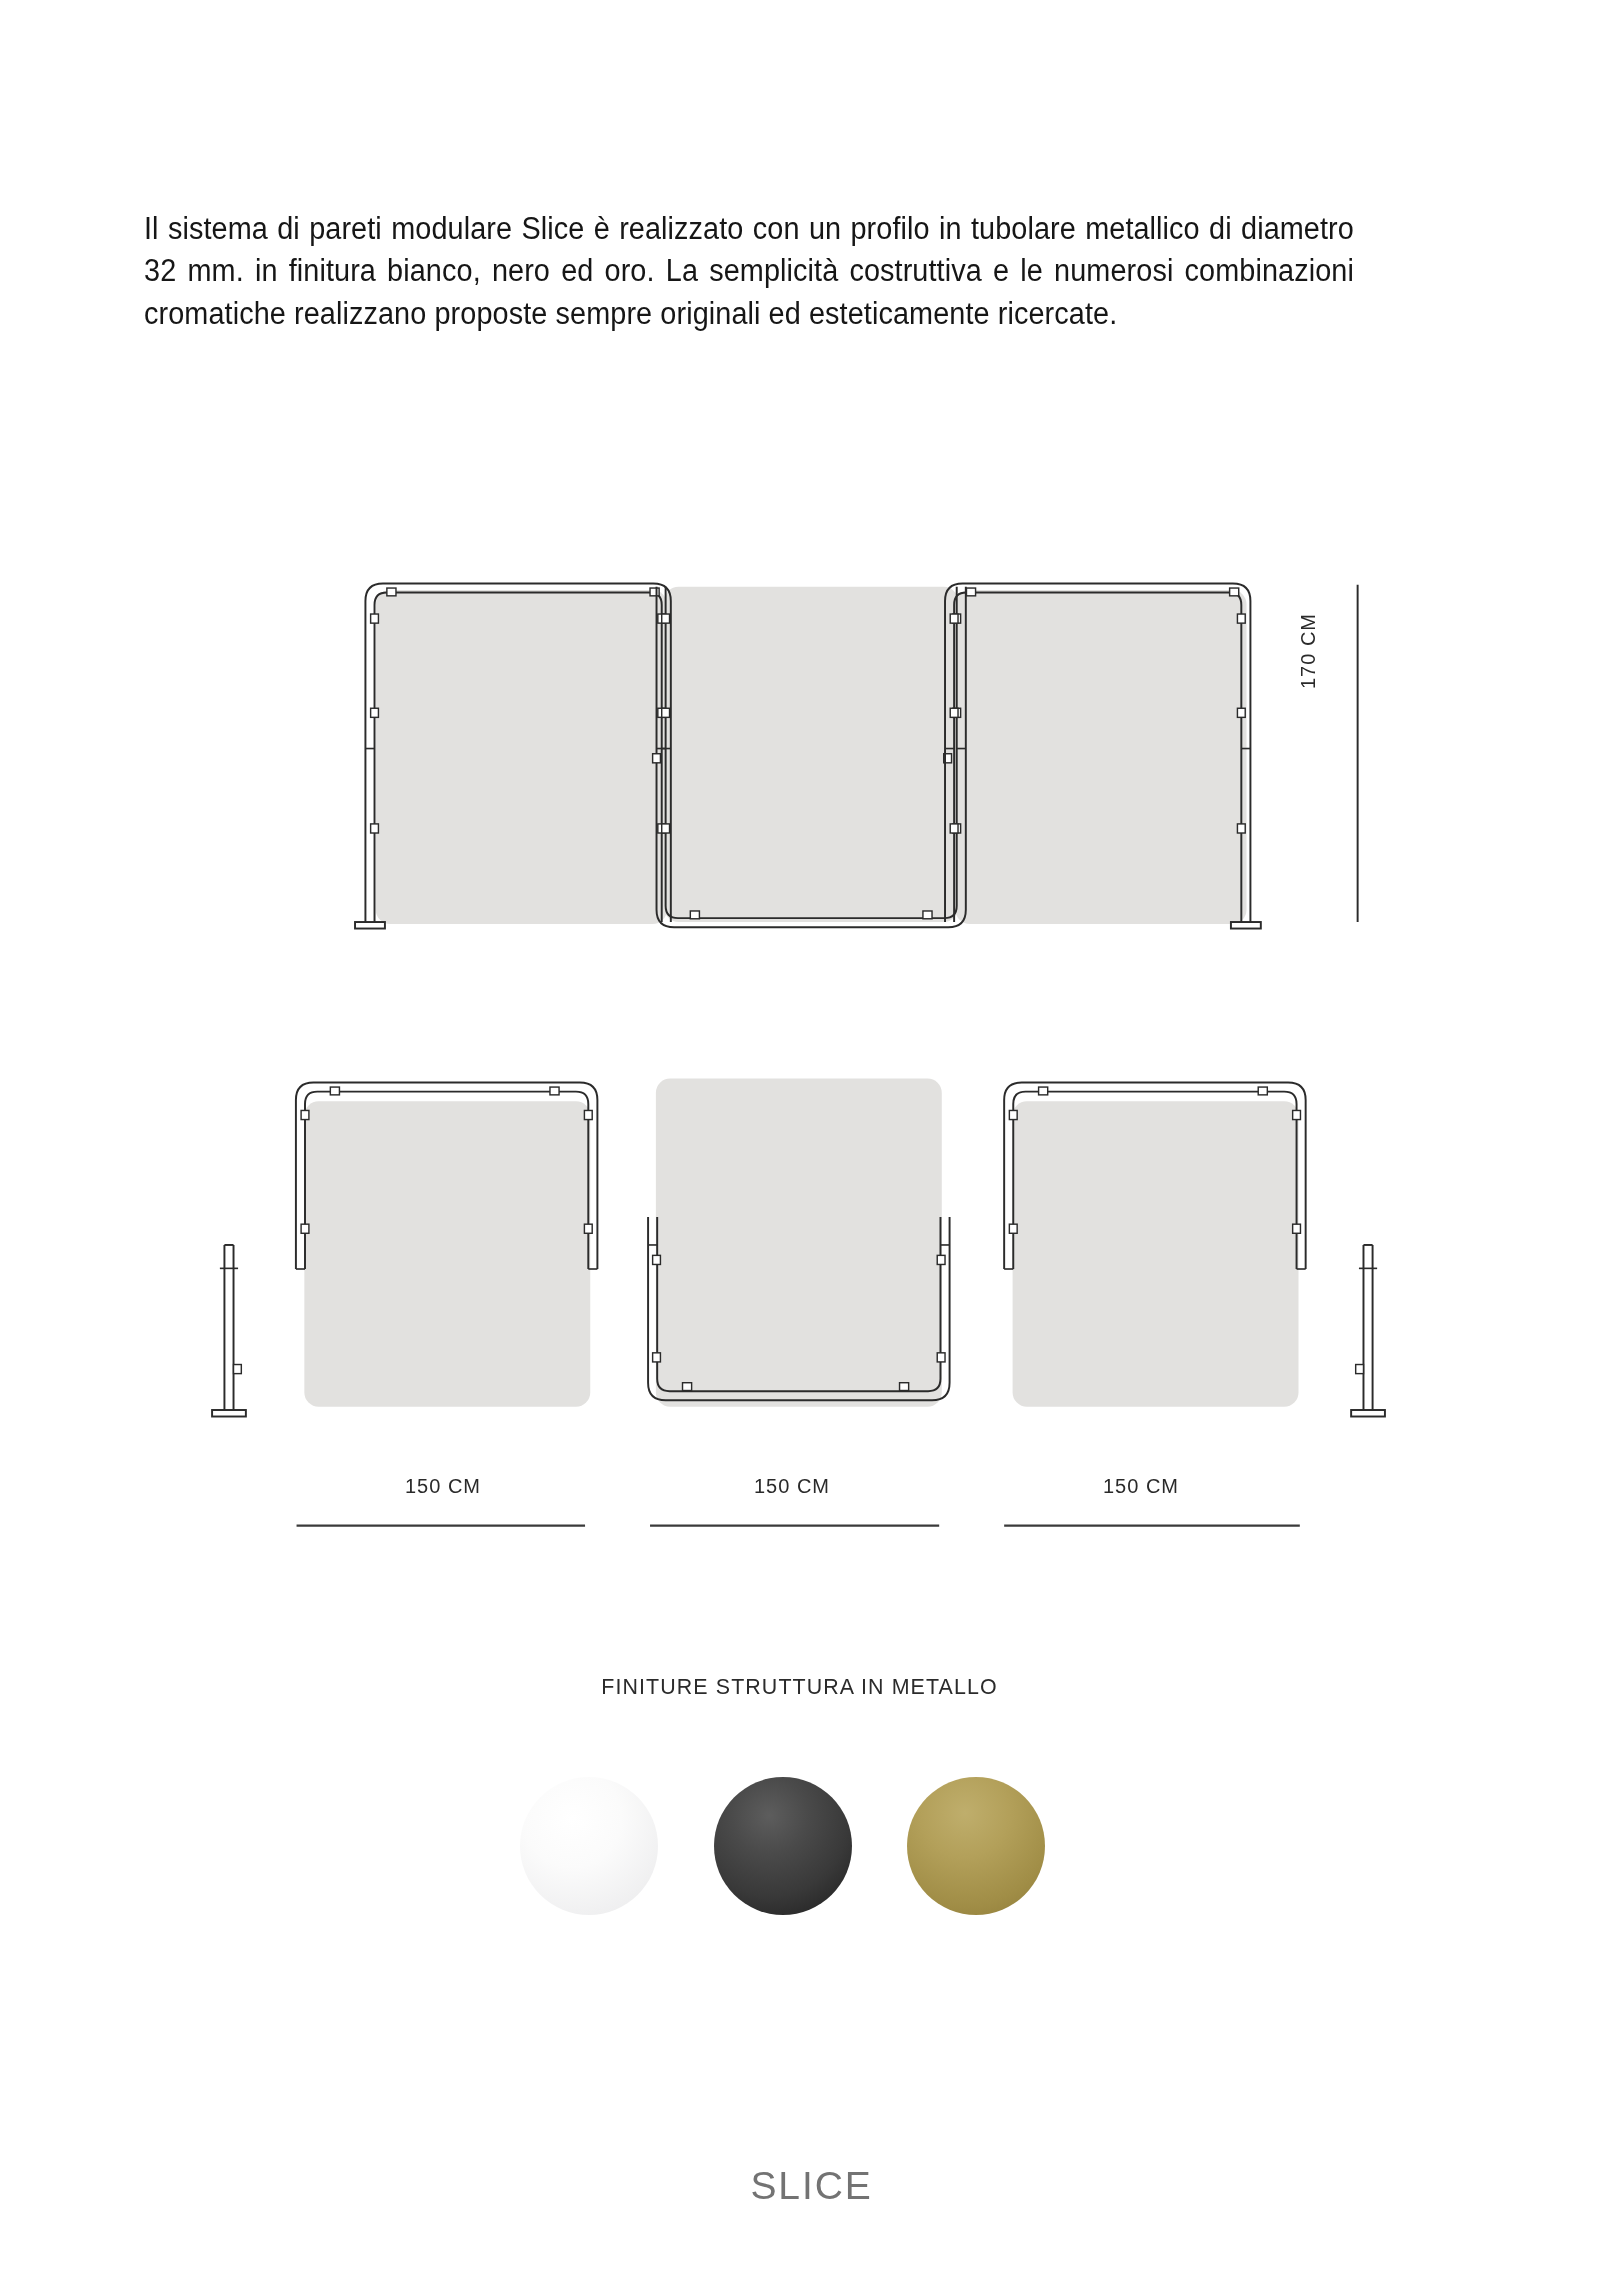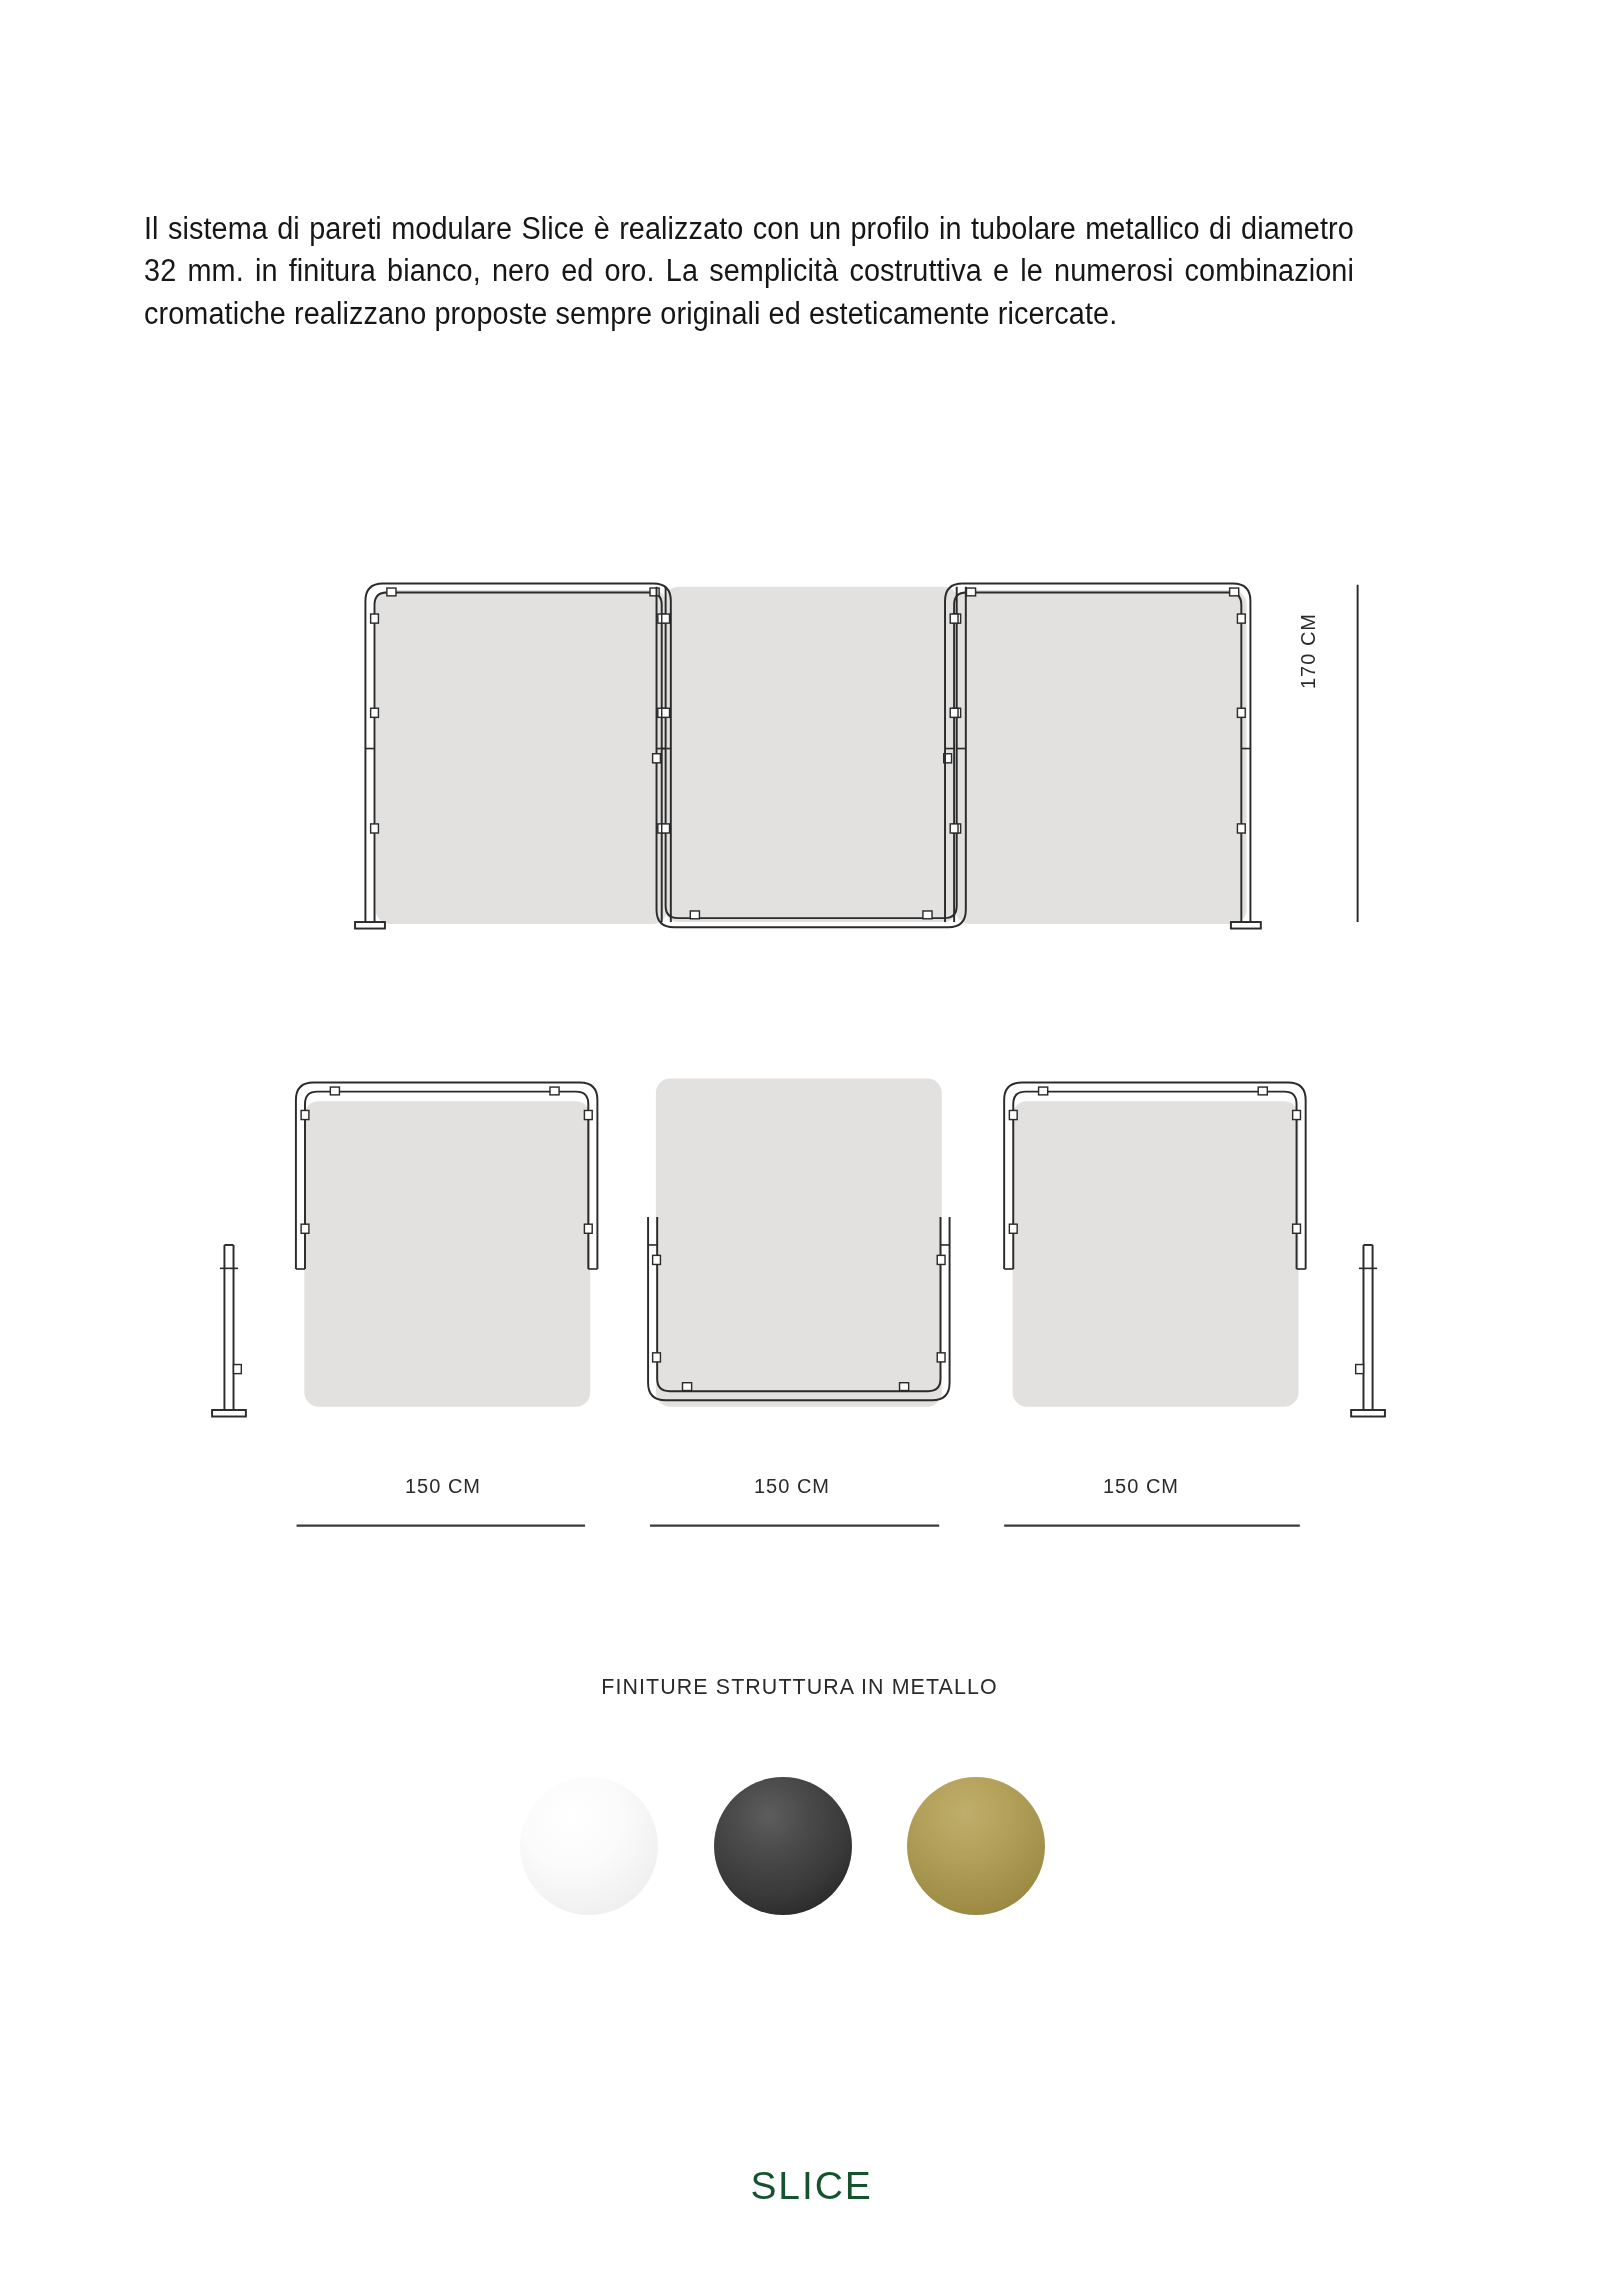--- a/index.html
+++ b/index.html
@@ -97,21 +97,21 @@
 
   
   #footer-brand {
     position: absolute;
     left: 0;
     top: 2164px;
     width: 1623px;
     text-align: center;
     font-size: 39px;
     letter-spacing: 1.9px;
-    color: #14532d;
+    color: #737373;
     font-stretch: condensed;
   }
 </style>
 </head>
 <body>
 
 <div id="diagram">
 <svg width="1623" height="2295" viewBox="0 0 2497 3532" xmlns="http://www.w3.org/2000/svg">
   <defs>
     <g id="bracket">

